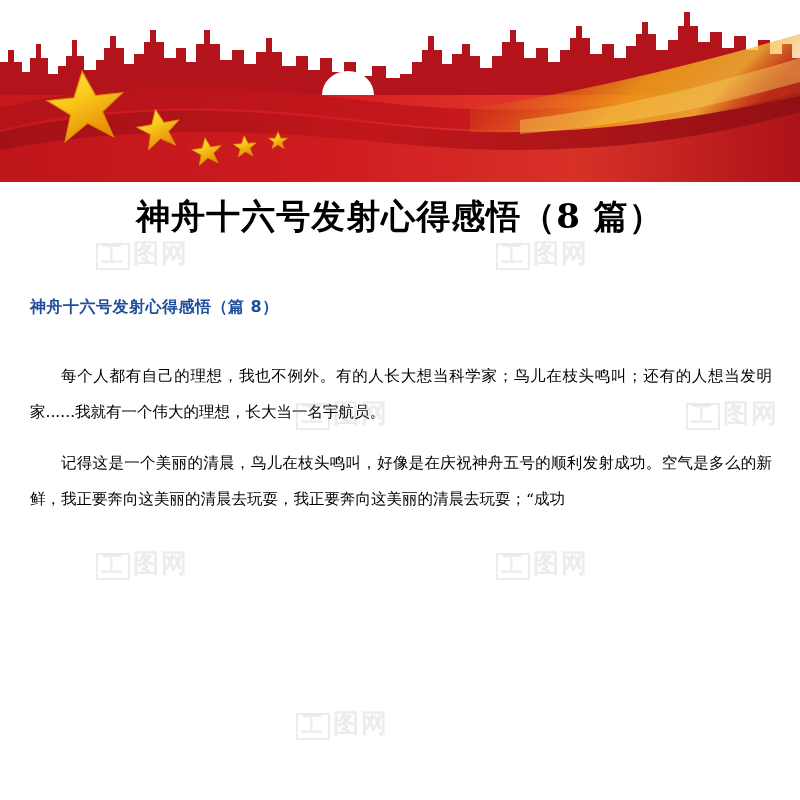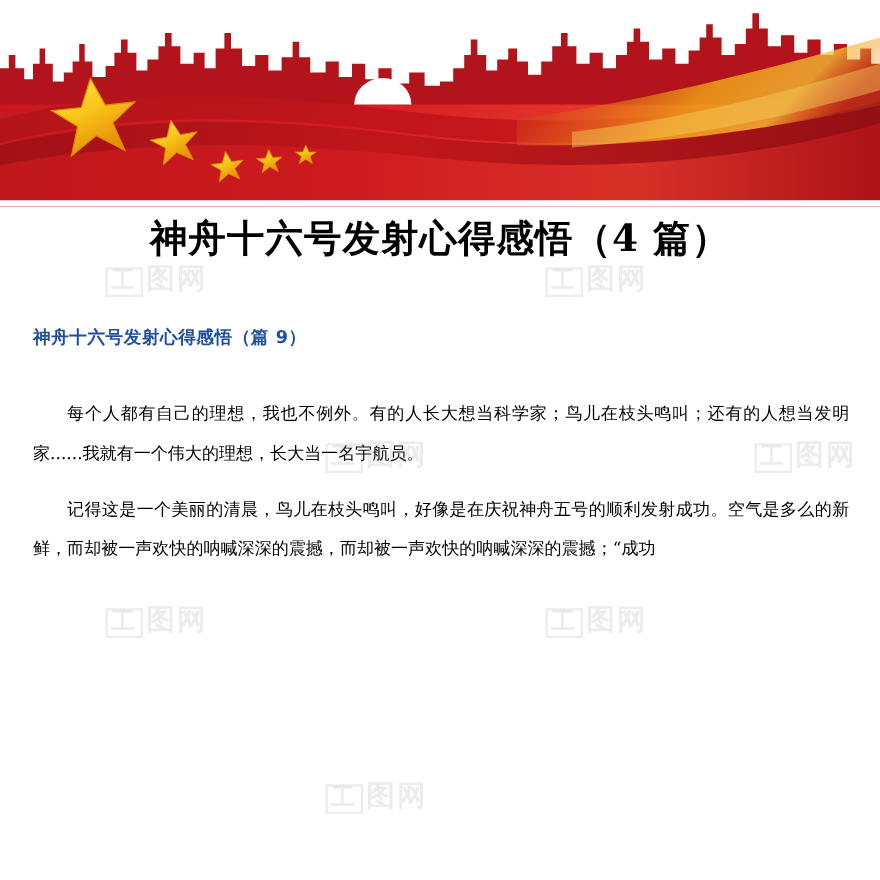--- a/index.html
+++ b/index.html
@@ -203,27 +203,27 @@
             <polygon points="0,-20 5.9,-6.2 20.6,-6.2 8.7,2.9 13.2,17 0,8.3 -13.2,17 -8.7,2.9 -20.6,-6.2 -5.9,-6.2" fill="url(#gStar)" stroke="#d98a06" stroke-width="1.2"></polygon>
           </g>
           <g transform="translate(278,141) scale(0.46) rotate(0)">
             <polygon points="0,-20 5.9,-6.2 20.6,-6.2 8.7,2.9 13.2,17 0,8.3 -13.2,17 -8.7,2.9 -20.6,-6.2 -5.9,-6.2" fill="url(#gStar)" stroke="#d98a06" stroke-width="1.4"></polygon>
           </g>
         </g>
       </g>
     </svg>
   </div>
 
-  <h1 id="doc-title">神舟十六号发射心得感悟（4 篇）</h1>
-
-  <div id="section-heading">神舟十六号发射心得感悟（篇 9）</div>
+  <h1 id="doc-title">神舟十六号发射心得感悟（8 篇）</h1>
+
+  <div id="section-heading">神舟十六号发射心得感悟（篇 8）</div>
 
   <div id="body-text">
     <p>每个人都有自己的理想，我也不例外。有的人长大想当科学家；鸟儿在枝头鸣叫；还有的人想当发明家......我就有一个伟大的理想，长大当一名宇航员。</p>
-    <p>记得这是一个美丽的清晨，鸟儿在枝头鸣叫，好像是在庆祝神舟五号的顺利发射成功。空气是多么的新鲜，而却被一声欢快的呐喊深深的震撼，而却被一声欢快的呐喊深深的震撼；“成功</p>
+    <p>记得这是一个美丽的清晨，鸟儿在枝头鸣叫，好像是在庆祝神舟五号的顺利发射成功。空气是多么的新鲜，我正要奔向这美丽的清晨去玩耍，我正要奔向这美丽的清晨去玩耍；“成功</p>
   </div>
 
   <div class="wm" style="left:96px; top:236px;">
     <span class="wm-box">工</span><span>图网</span>
   </div>
   <div class="wm" style="left:496px; top:236px;">
     <span class="wm-box">工</span><span>图网</span>
   </div>
   <div class="wm" style="left:296px; top:396px;">
     <span class="wm-box">工</span><span>图网</span>

